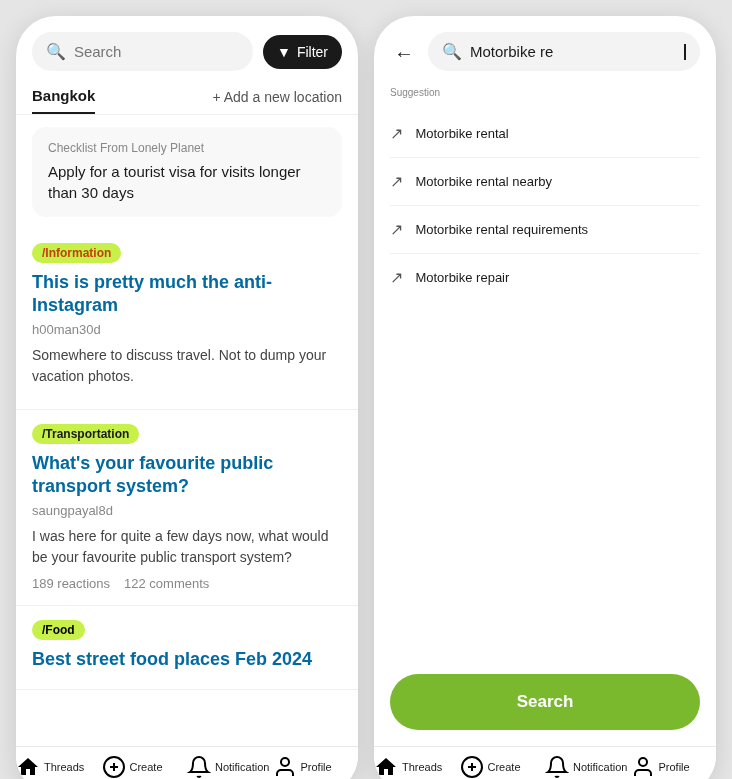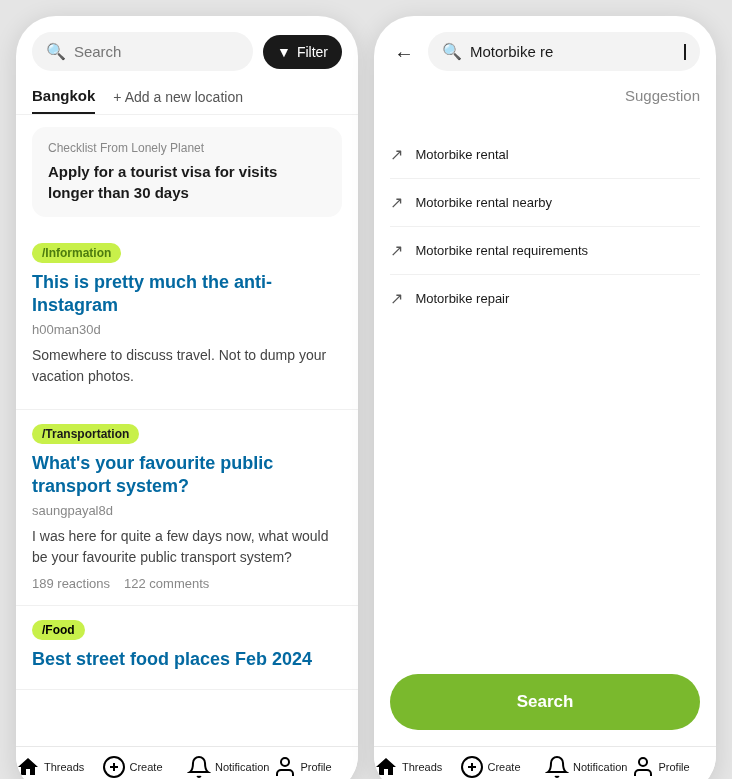--- a/index.html
+++ b/index.html
@@ -78,20 +78,21 @@
       cursor: pointer;
       white-space: nowrap;
     }
 
     .location-tabs {
       display: flex;
       align-items: center;
       padding: 8px 16px 0;
       gap: 0;
       border-bottom: 1px solid #f0f0f0;
+      justify-content: space-between;
     }
 
     .location-tab {
       font-size: 15px;
       font-weight: 700;
       color: #1a1a1a;
       padding-bottom: 8px;
       border-bottom: 2.5px solid #1a1a1a;
       margin-right: 18px;
       cursor: pointer;
@@ -112,40 +113,40 @@
     }
 
     .checklist-label {
       font-size: 12px;
       color: #888;
       margin-bottom: 6px;
     }
 
     .checklist-title {
       font-size: 15px;
-      font-weight: 700;
+      font-weight: 400;
       color: #1a1a1a;
       line-height: 1.4;
     }
 
     .post-card {
       padding: 14px 16px;
       border-bottom: 1px solid #f0f0f0;
     }
 
     .category-badge {
       display: inline-block;
       padding: 3px 10px;
       border-radius: 12px;
       font-size: 12px;
       font-weight: 600;
       margin-bottom: 8px;
     }
 
-    .badge-info { background: #c8f04a; color: #4d7c0f; }
+    .badge-info { background: #c8f04a; color: #c2410c; }
     .badge-transport { background: #c8f04a; color: #1a1a1a; text-align: center; }
     .badge-food { background: #c8f04a; color: #000000; }
 
     .post-title {
       font-size: 18px;
       font-weight: 700;
       color: #0369a1;
       line-height: 1.3;
       margin-bottom: 4px;
     }
@@ -242,24 +243,23 @@
       outline: none;
       width: 100%;
     }
 
     .suggestion-section {
       padding: 4px 16px;
       flex: 1;
     }
 
     .suggestion-heading {
-      font-size: 15px;
-      color: #888;
-      margin-bottom: 27px;
-      text-align: right;
+      font-size: 10px;
+      color: #888;
+      margin-bottom: 12px;
     }
 
     .suggestion-item {
       display: flex;
       align-items: center;
       gap: 12px;
       padding: 14px 0;
       border-bottom: 1px solid #f0f0f0;
       cursor: pointer;
     }

